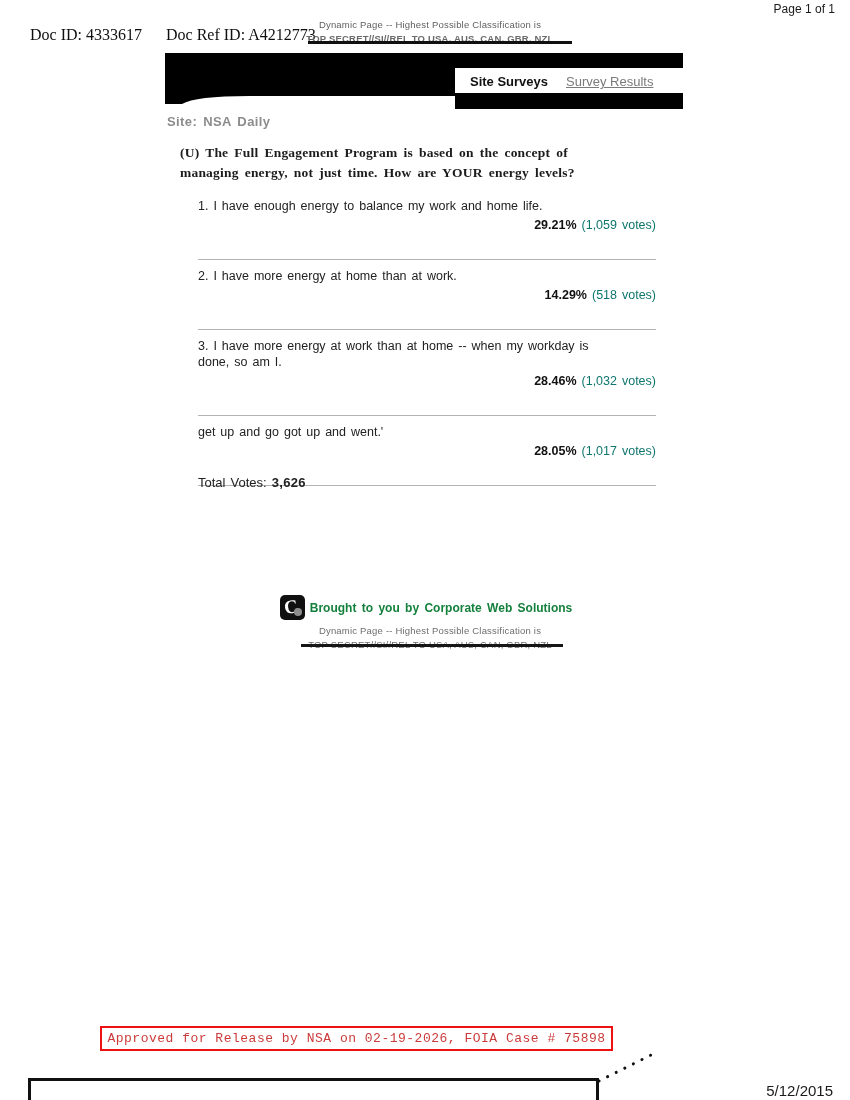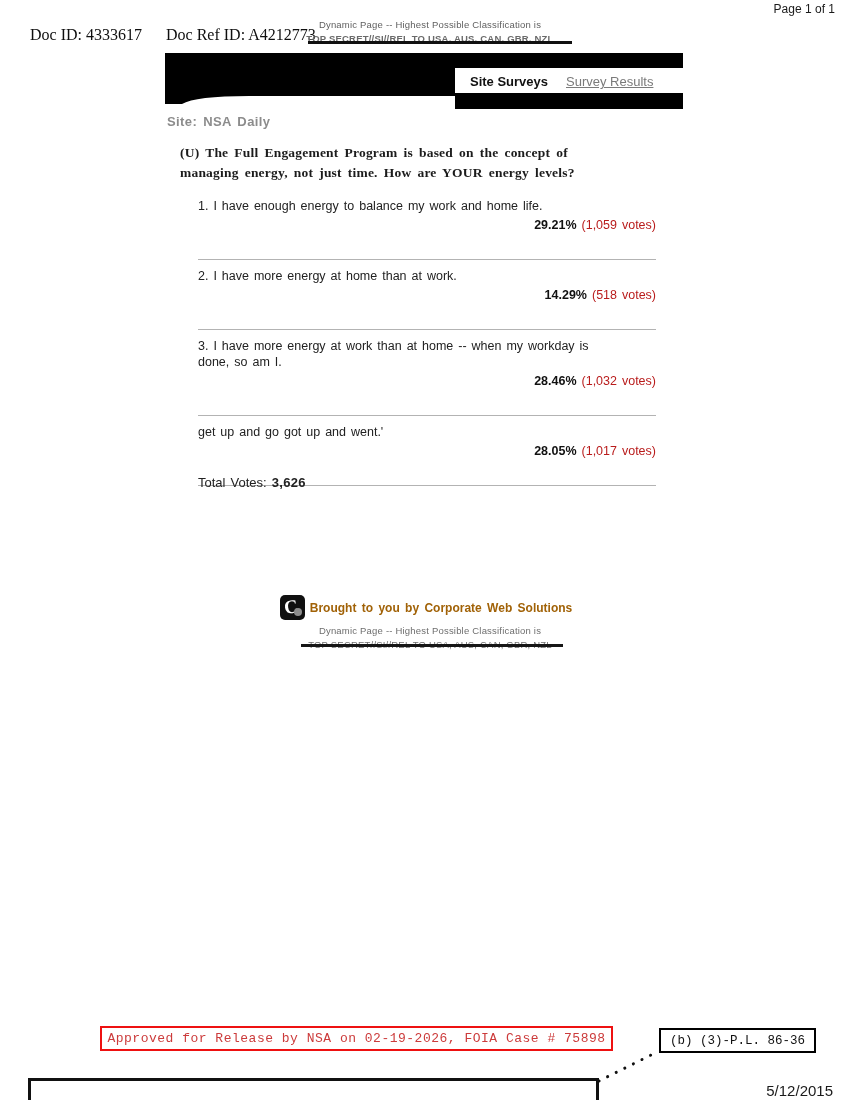--- a/index.html
+++ b/index.html
@@ -30,31 +30,31 @@
   
   .site-label{left:167px;top:114px;font-size:13px;font-weight:bold;color:#8c8c8c;letter-spacing:.4px;word-spacing:2px;}
   .question{left:180px;top:143px;width:505px;font-size:13.5px;font-weight:bold;color:#1c1c1c;line-height:1.5;word-spacing:2.5px;letter-spacing:.2px;}
   .question div{white-space:nowrap;font-family:Liberation Serif, serif;}
   .options{left:198px;top:198px;width:458px;}
   .option{font-size:12.5px;color:#222;line-height:16px;word-spacing:1.5px;
           padding-bottom:26px;margin-bottom:8px;border-bottom:1.5px solid #b3b3b3;}
   .option .opt-line{white-space:nowrap;}
   .votes-row{text-align:right;margin-top:3px;white-space:nowrap;}
   .pct{font-weight:bold;color:#111;}
-  .votes{color:#b91c1c;}
+  .votes{color:#0f766e;}
   .totals{left:198px;top:475px;font-size:13px;word-spacing:1.5px;white-space:nowrap;}
   .totals b{letter-spacing:.3px;}
   .run-dates{left:180px;top:545px;width:492px;text-align:center;font-size:12.5px;color:#222;word-spacing:2px;white-space:nowrap;}
 
   
   .credit{left:180px;top:595px;width:492px;display:flex;align-items:center;justify-content:center;gap:5px;}
   .logo{width:25px;height:25px;background:#101010;border-radius:5px;position:relative;flex:0 0 auto;}
   .logo span{position:absolute;left:4px;top:1px;color:#ffffff;font-weight:bold;font-size:19px;font-family:"Liberation Serif",serif;transform:rotate(-8deg);}
   .logo i{position:absolute;right:3px;bottom:4px;width:8px;height:8px;background:#8d8d8d;border-radius:50%;}
-  .credit-text{font-size:12px;font-weight:bold;color:#a16207;word-spacing:2px;white-space:nowrap;}
+  .credit-text{font-size:12px;font-weight:bold;color:#15803d;word-spacing:2px;white-space:nowrap;}
   .class-bottom{left:278px;top:625px;width:304px;text-align:center;color:#6e6e6e;}
   .strike-bottom{left:301px;top:644px;width:262px;height:2.5px;background:#161616;}
 
   
   .release-box{left:100px;top:1026px;width:509px;height:21px;border:2px solid #ee1111;
     font-family:"Liberation Mono",monospace;font-size:13px;color:#cc3b3b;
     display:flex;align-items:center;justify-content:center;letter-spacing:.5px;white-space:nowrap;}
   .exemption-box{left:659px;top:1028px;width:153px;height:21px;border:2.5px solid #000;
     font-family:"Liberation Mono",monospace;font-size:12.5px;color:#111;
     display:flex;align-items:center;justify-content:center;white-space:nowrap;}
@@ -138,21 +138,20 @@
     <div class="credit-text">Brought to you by Corporate Web Solutions</div>
   </div>
 
   <div class="abs class-bottom">
     <div class="class-line">Dynamic Page -- Highest Possible Classification is</div>
     <div class="class-line" style="margin-top:3px;">TOP SECRET//SI//REL TO USA, AUS, CAN, GBR, NZL</div>
   </div>
   <div class="abs strike-bottom"></div>
 
   <div class="abs release-box">Approved for Release by NSA on 02-19-2026, FOIA Case # 75898</div>
-  <div class="abs exemption-box">(b) (3)-P.L. 86-36</div>
 
   <svg class="abs dotted-svg" width="72" height="42" viewBox="0 0 72 42">
     <line x1="6" y1="37" x2="66" y2="7" stroke="#111" stroke-width="3" stroke-linecap="round" stroke-dasharray="0.1 9.5"></line>
   </svg>
 
   <div class="abs bottom-rect"></div>
   <div class="abs print-date">5/12/2015</div>
 
 </div>
 

